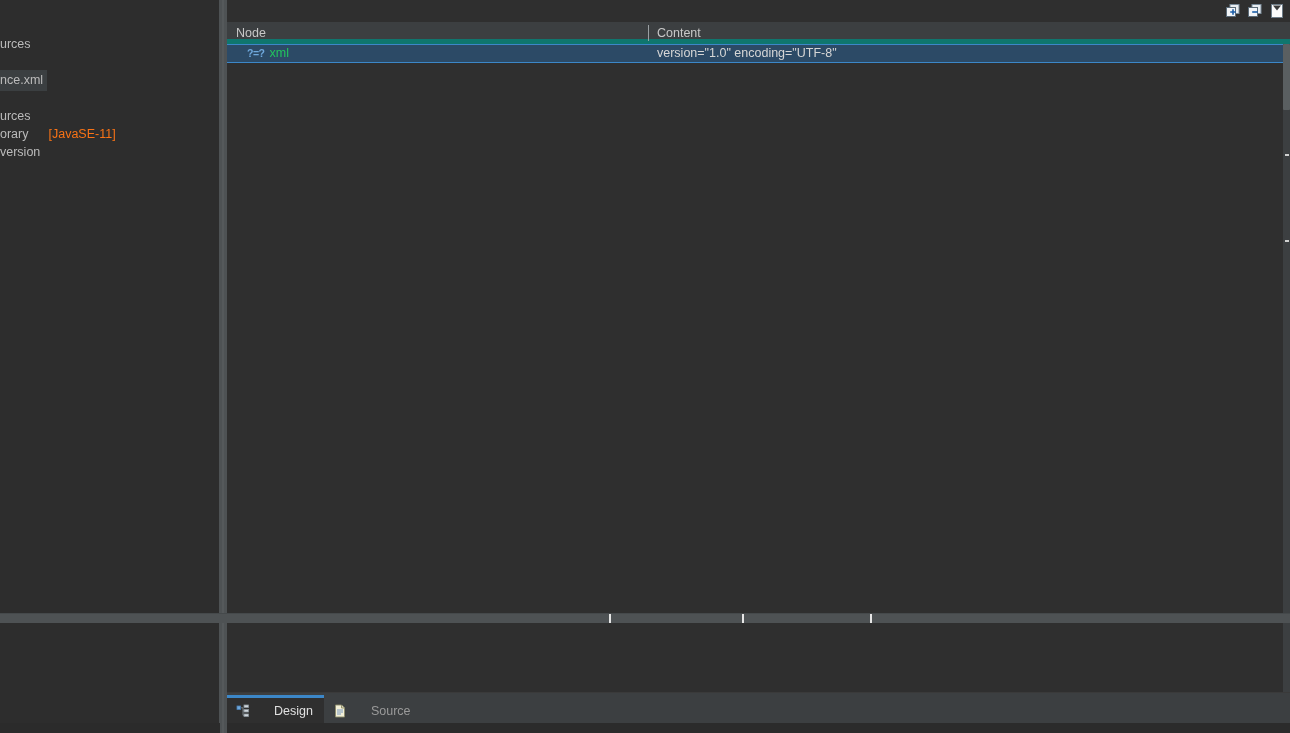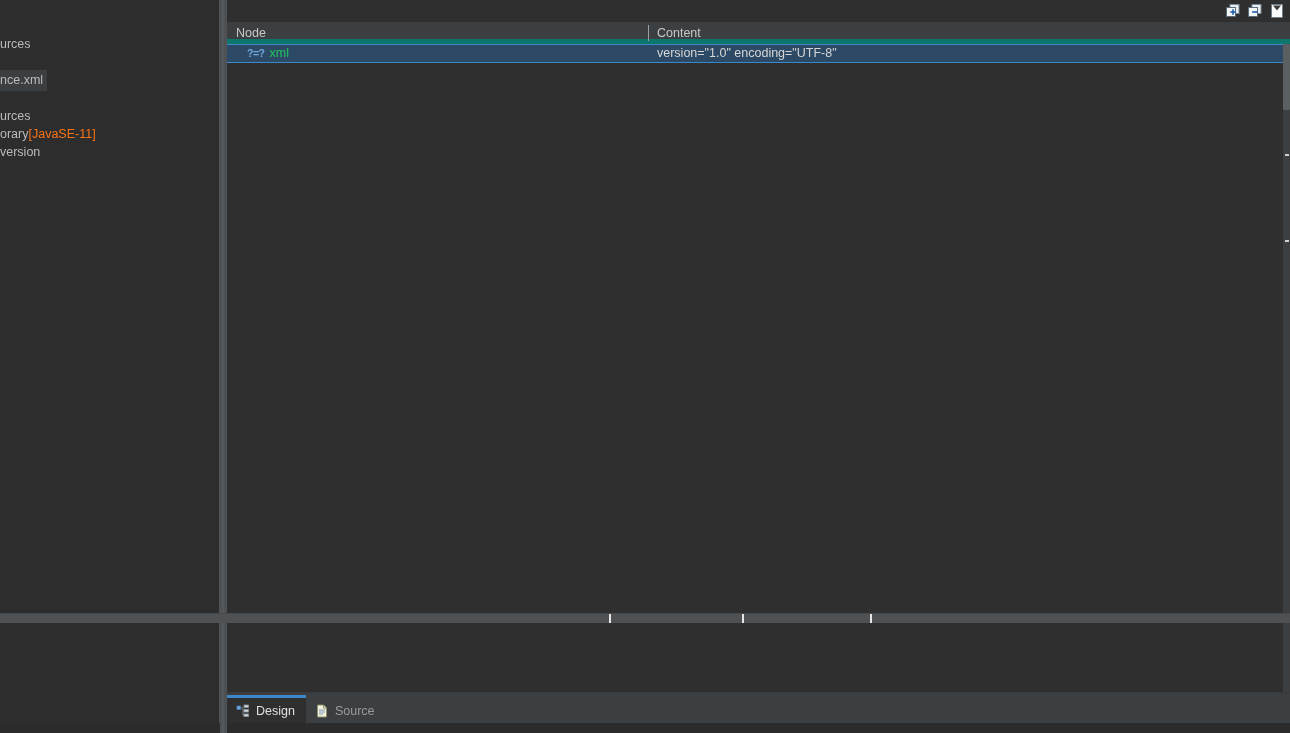--- a/index.html
+++ b/index.html
@@ -123,21 +123,21 @@
   }
 
   
   .tabbar {
     position:absolute; left:0; bottom:0; width:100%; height:30px;
     background:#3c3f41;
     display:flex; align-items:flex-end;
   }
   .tab {
     height:25px;
-    display:flex; align-items:center; gap:6px;
+    display:flex; align-items:center; gap:24px;
     padding:0 11px 0 9px;
     font-size:12.5px; color:#9a9a9a;
     cursor:pointer; position:relative;
   }
   .tab.active {
     background:#2f2f2f; color:#e0e0e0;
     border-top:3px solid #3c87c8;
     height:28px;
   }
   .tab-icon { width:14px; height:14px; display:block; }
@@ -175,21 +175,21 @@
   <div class="explorer">
     <div class="tree-row" style="top:35px;">
       <span class="lbl">urces</span>
     </div>
     <div class="tree-row sel" style="top:71px;">
       <span class="lbl">nce.xml</span>
     </div>
     <div class="tree-row" style="top:107px;">
       <span class="lbl">urces</span>
     </div>
-    <div class="tree-row" style="top:125px;">
+    <div class="tree-row" style="top:125px;gap:20px;">
       <span class="lbl">orary </span>
         <span class="jre-suffix">[JavaSE-11]</span>
     </div>
     <div class="tree-row" style="top:143px;">
       <span class="lbl">version</span>
     </div>
   </div>
 
   <div class="sash-v">
     <div class="grip"></div>

